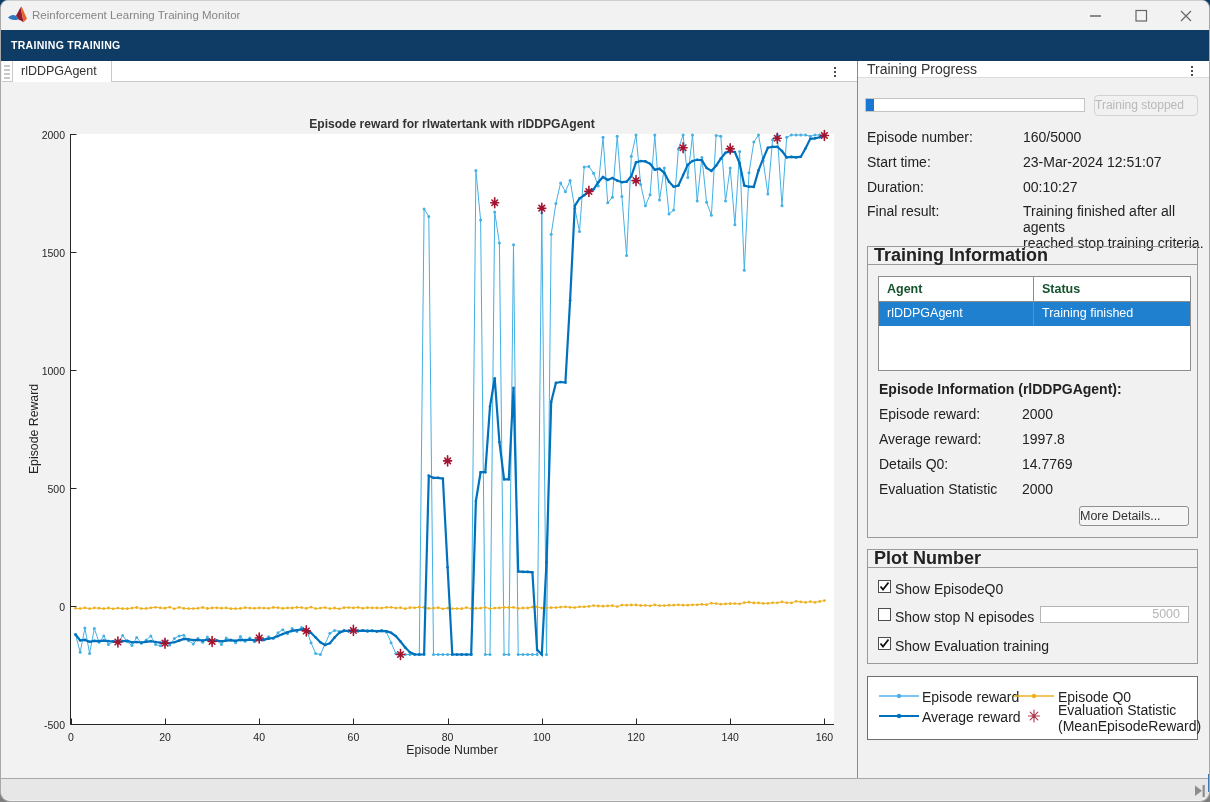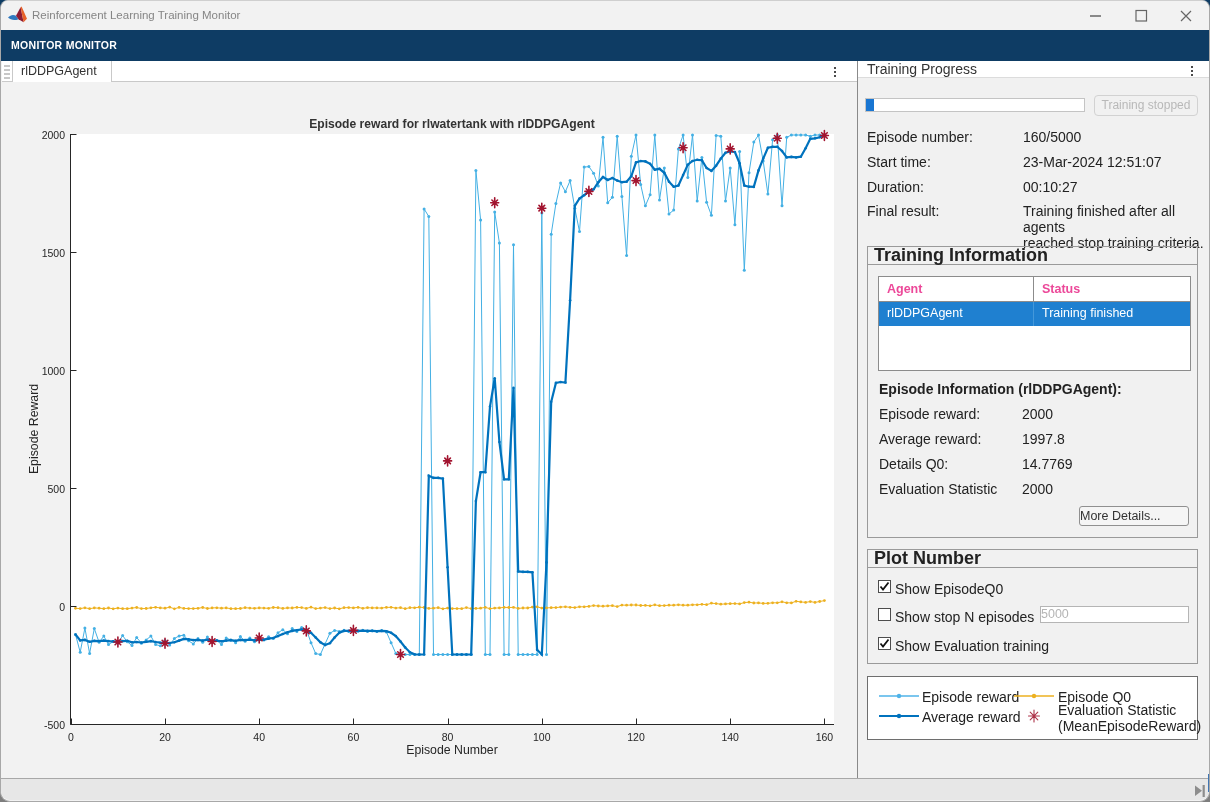--- a/index.html
+++ b/index.html
@@ -9,48 +9,48 @@
 #toolstrip span{position:absolute;left:10px;top:0;line-height:31px;font-size:10.5px;font-weight:bold;color:#fff;letter-spacing:.3px}
 #tabbar{position:absolute;left:1px;top:60px;width:855px;height:21px;background:#fff;border-bottom:1px solid #c9c9c9}
 #tab{position:absolute;left:10px;top:0;width:100px;height:21px;background:#fff;border-left:1px solid #c9c9c9;border-right:1px solid #c9c9c9;font-size:12.5px;color:#333;line-height:20px;padding-left:8px}
 #statusbar{position:absolute;left:0;top:777px;width:100%;height:22px;background:#e7e7e7;border-top:1px solid #a8a8a8;border-radius:0 0 9px 9px}
 #rpanel{position:absolute;left:856px;top:60px;width:354px;height:718px;background:#f1f1f1;border-left:1px solid #8a8a8a}
 #rphead{position:absolute;left:857px;top:60px;width:353px;height:17px;background:#fff;border-bottom:1px solid #dcdcdc;font-size:14px;color:#333;line-height:16px;padding-left:9px}
 .lbl{position:absolute;font-size:14px;color:#222}
 .b{font-weight:bold}
 #progbar{position:absolute;left:864px;top:97px;width:220px;height:14px;background:#fff;border:1px solid #c4c4c4}
 #progfill{position:absolute;left:0;top:0;width:8px;height:12px;background:#1976d2}
-#btnstop{position:absolute;left:1093px;top:94px;width:104px;height:21px;border:1px solid #d2d2d2;border-radius:4px;font-size:12px;color:#b8b8b8;text-align:center;line-height:19px}
+#btnstop{position:absolute;left:1093px;top:94px;width:104px;height:21px;border:1px solid #d2d2d2;border-radius:4px;font-size:12px;color:#b8b8b8;line-height:19px}
 .fieldset{position:absolute;border:1px solid #9a9a9a}
 .fstitle{position:absolute;left:0;top:0;width:100%;border-bottom:1px solid #9a9a9a;font-size:18px;font-weight:bold;color:#222;padding-left:6px}
 #tbl{position:absolute;left:877px;top:275px;width:313px;height:95px;background:#fff;border:1px solid #8c8c8c}
-#tblhead{position:absolute;left:0;top:0;width:100%;height:25px;border-bottom:1px solid #8c8c8c;font-size:12.5px;font-weight:bold;color:#ec4899}
+#tblhead{position:absolute;left:0;top:0;width:100%;height:25px;border-bottom:1px solid #8c8c8c;font-size:12.5px;font-weight:bold;color:#14532d}
 #tblsel{position:absolute;left:0;top:25px;width:100%;height:24px;background:#1f80d0;color:#fff;font-size:12.5px}
 .coldiv{position:absolute;left:154px;top:0;height:100%;width:1px;background:#8c8c8c}
 #btnmore{position:absolute;left:1078px;top:505px;width:110px;height:20px;border:1px solid #909090;border-radius:3px;background:#f5f5f5;font-size:12.5px;color:#333;text-align:left;line-height:18px}
 .cb{position:absolute;width:13px;height:13px;background:#fff;border:1px solid #4d4d4d}
-#nepinput{position:absolute;left:1039px;top:605px;width:149px;height:17px;background:#fff;border:1px solid #b5b5b5;font-size:12.5px;color:#b5b5b5;line-height:15px;padding-right:8px}
+#nepinput{position:absolute;left:1039px;top:605px;width:149px;height:17px;background:#fff;border:1px solid #b5b5b5;font-size:12.5px;color:#b5b5b5;text-align:right;line-height:15px;padding-right:8px}
 #legend{position:absolute;left:866px;top:675px;width:331px;height:64px;background:#fff;border:1px solid #6e6e6e}
 </style></head><body>
 <div id="win">
     <div id="titlebar">
       <svg width="22" height="20" style="position:absolute;left:6px;top:4px">
         <path d="M1,12.6 C3.5,9.6 6.5,9.2 9,10.8 L11.5,14.2 C7.5,15.8 3.5,15 1,12.6 Z" fill="#3079c0"></path>
         <path d="M9,10.8 L13.6,2.2 L16.6,17.2 L11.5,14.2 Z" fill="#8e1c33"></path>
         <path d="M13.6,2.2 L14.6,1.6 L20,13.8 L18.2,15.4 L16.6,17.2 Z" fill="#e8622a"></path>
       </svg>
       <div id="title">Reinforcement Learning Training Monitor</div>
       <svg width="120" height="29" style="position:absolute;left:1078px;top:0">
         <path d="M11,15 h11" stroke="#666" stroke-width="1.3"></path>
         <rect x="57" y="9.5" width="10.5" height="10.5" fill="none" stroke="#666" stroke-width="1.2"></rect>
         <path d="M102,10 l10,10 M112,10 l-10,10" stroke="#666" stroke-width="1.2"></path>
       </svg>
     </div>
     <div id="toolstrip">
-      <span>MONITOR MONITOR</span>
+      <span>TRAINING TRAINING</span>
     </div>
     <div id="tabbar">
       <div id="tab">rlDDPGAgent</div>
     </div>
     <svg width="10" height="16" style="position:absolute;left:2px;top:63px">
       <path d="M1,2 h6 M1,6 h6 M1,10 h6 M1,14 h6" stroke="#909090" stroke-width="1"></path>
     </svg>
     <div style="position:absolute;left:833px;top:65.5px;width:2.4px;height:2.4px;background:#4a4a4a"></div>
     <div style="position:absolute;left:833px;top:69.7px;width:2.4px;height:2.4px;background:#4a4a4a"></div>
     <div style="position:absolute;left:833px;top:73.9px;width:2.4px;height:2.4px;background:#4a4a4a"></div>

